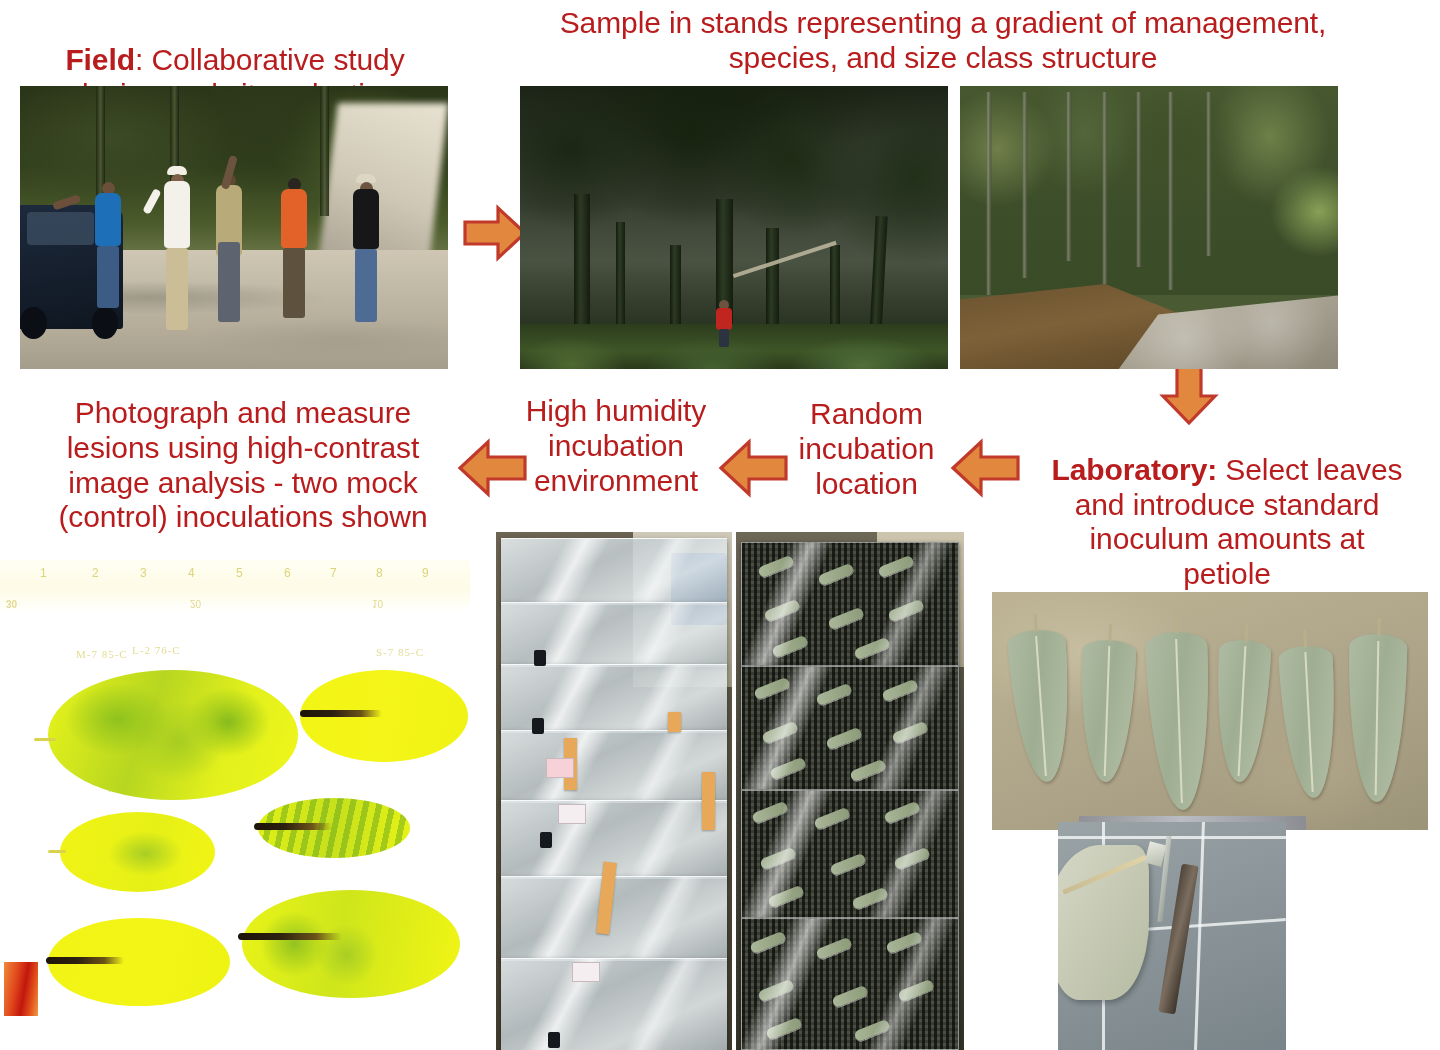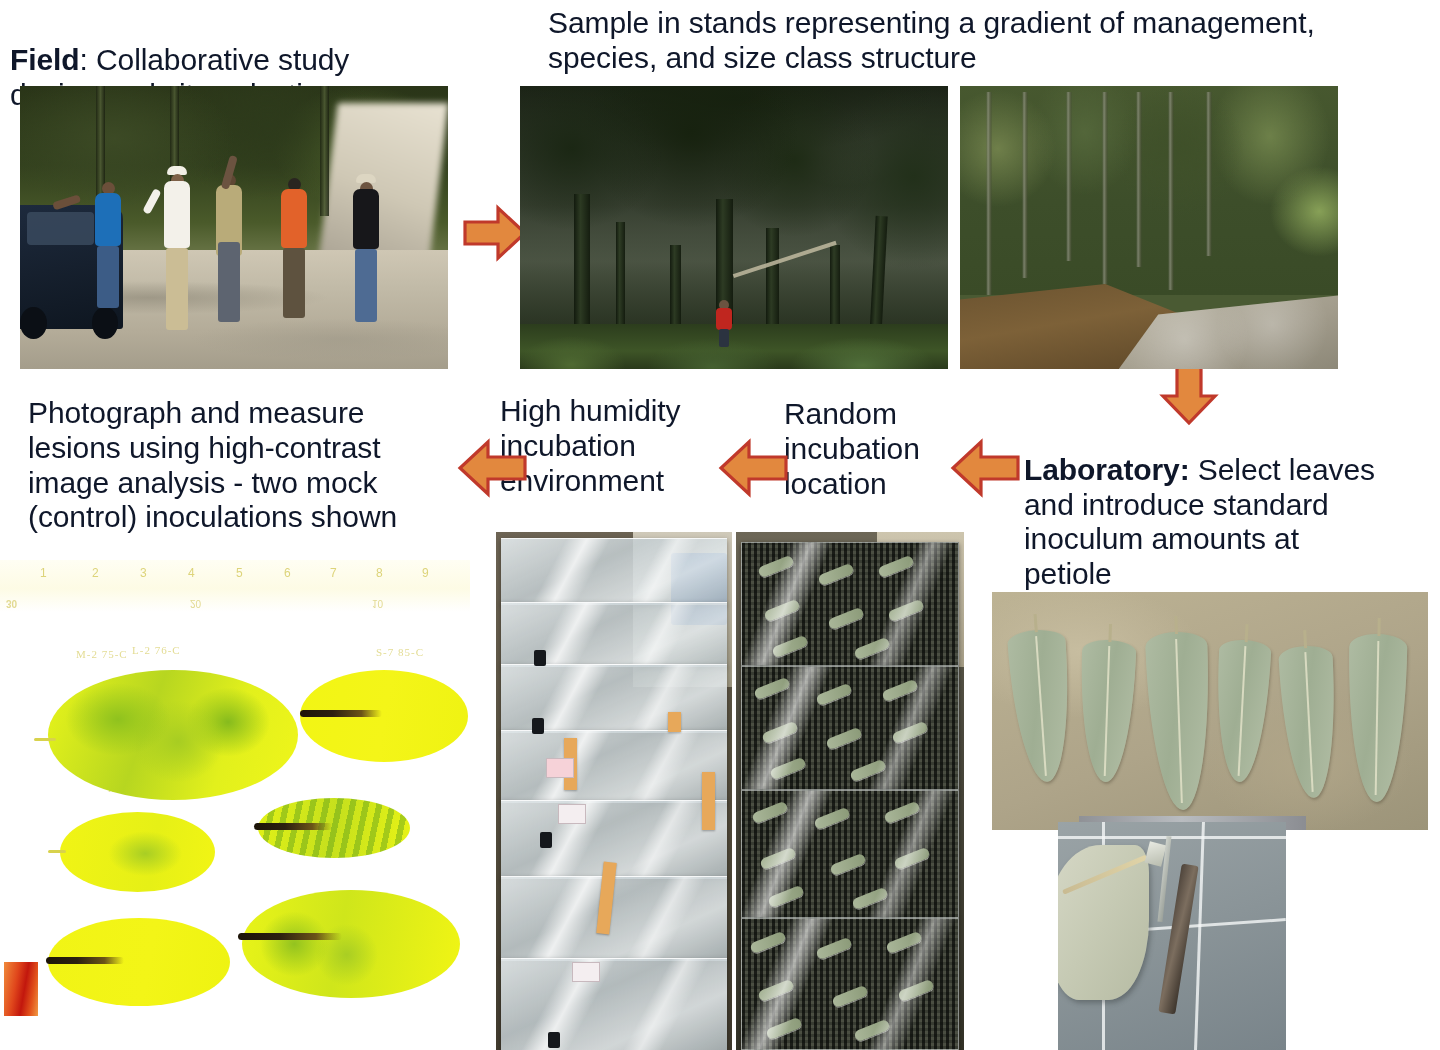--- a/index.html
+++ b/index.html
@@ -9,23 +9,24 @@
     background:#ffffff;
     font-family:"Liberation Sans", sans-serif;
     color:#000000;
     overflow:hidden;
     position:relative;
   }
   #stage{position:relative;width:1440px;height:1050px;}
 
   .cap{
     position:absolute;
+    text-align:center;
     font-size:30px;
     line-height:1.16;
-    color:#0f172a;
+    color:#b91c1c;
     white-space:pre-line;
     letter-spacing:-0.1px;
   }
   .cap b{font-weight:bold;}
 
   .photo{position:absolute;overflow:hidden;background:#888;}
 
   
   .arrow{position:absolute;}
   .arrow svg{display:block;overflow:visible;}
@@ -478,21 +479,21 @@
     <div class="rnum" style="left:188px;">4</div>
     <div class="rnum" style="left:236px;">5</div>
     <div class="rnum" style="left:284px;">6</div>
     <div class="rnum" style="left:330px;">7</div>
     <div class="rnum" style="left:376px;">8</div>
     <div class="rnum" style="left:422px;">9</div>
     <div class="rnum2" style="left:6px;font-weight:bold;">30</div>
     <div class="rnum2" style="left:190px;">20</div>
     <div class="rnum2" style="left:372px;">10</div>
 
-    <div class="scanlabel" style="left:76px;top:88px;">M-2 75-C</div>
+    <div class="scanlabel" style="left:76px;top:88px;">M-7 85-C</div>
     <div class="scanlabel" style="left:132px;top:84px;">L-2 76-C</div>
     <div class="scanlabel" style="left:376px;top:86px;">S-7 85-C</div>
     <div class="scanlabel" style="left:98px;top:213px;">C-5 85-C</div>
     <div class="scanlabel" style="left:108px;top:222px;">M-4 85-4</div>
     <div class="scanlabel" style="left:318px;top:252px;">S-9a-05-1 85</div>
 
     <div class="leaf" style="left:48px;top:110px;width:250px;height:130px;">
       <div class="blade" style="background:
              radial-gradient(ellipse 30% 40% at 28% 38%, #8fc21e 0%, rgba(143,194,30,0) 70%),
              radial-gradient(ellipse 26% 45% at 52% 55%, #a7cd22 0%, rgba(167,205,34,0) 70%),

